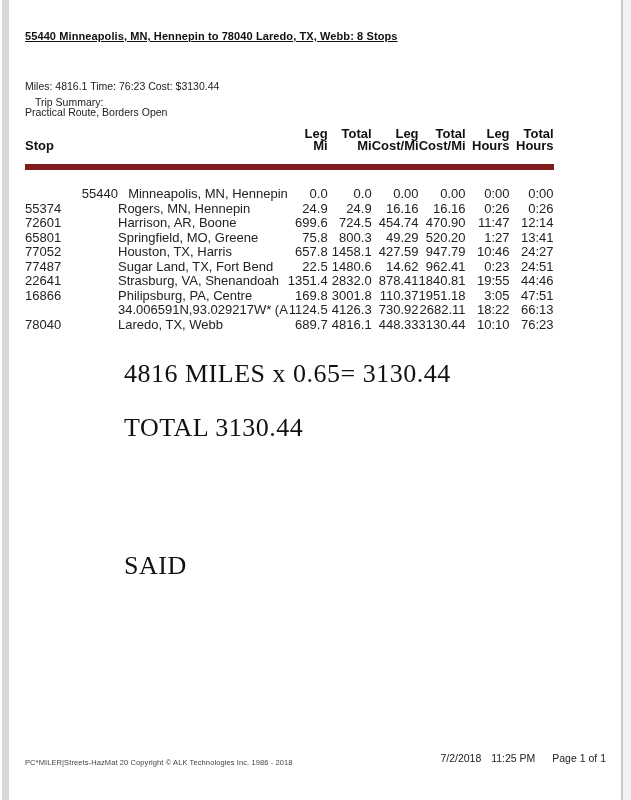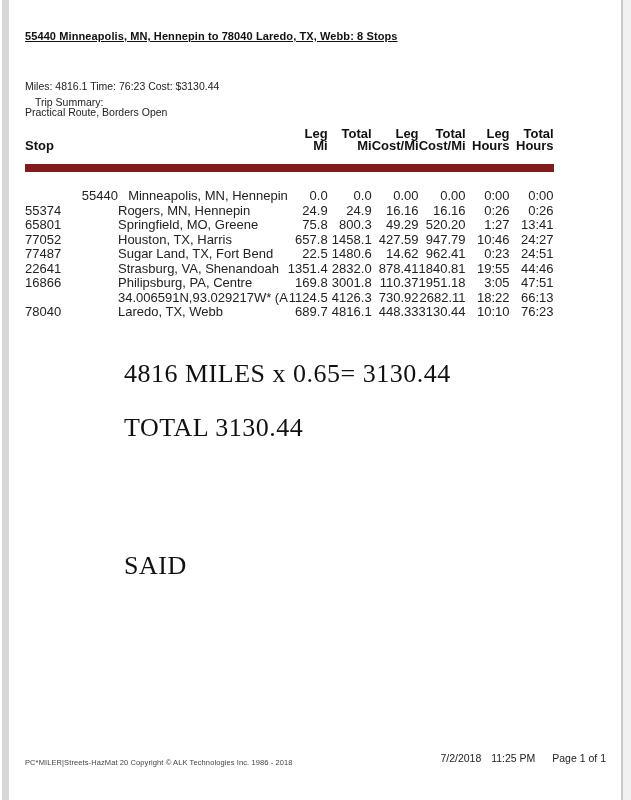--- a/index.html
+++ b/index.html
@@ -35,21 +35,21 @@
   table.stops col.c-legcost{width:42px;}
   table.stops col.c-totcost{width:46px;}
   table.stops col.c-leghrs{width:44px;}
   table.stops col.c-tothrs{width:44px;}
   table.stops th{
     font-weight:bold;padding:0;line-height:12px;
     white-space:nowrap;vertical-align:bottom;color:#111;
   }
   table.stops th.num, table.stops td.num{text-align:right;}
   table.stops th.left, table.stops td.left{text-align:left;}
-  table.stops tr.hdr2 th{border-bottom:8px solid #7f1d1d;padding-bottom:12px;margin-left:40px;}
+  table.stops tr.hdr2 th{border-bottom:6px solid #7f1d1d;padding-bottom:12px;margin-left:40px;}
   table.stops td{
     padding:0;line-height:14.5px;white-space:nowrap;overflow:visible;
   }
   table.stops tbody tr:first-child td{padding-top:17px;text-align:right;}
 
   .big-serif{
     position:absolute;left:124px;
     font-family:"Liberation Serif", serif;
     font-size:26px;color:#111;letter-spacing:0.5px;white-space:nowrap;
   }
@@ -128,20 +128,30 @@
         <td class="left">55374</td>
         <td class="left">Rogers, MN, Hennepin</td>
         <td class="num">24.9</td>
         <td class="num">24.9</td>
         <td class="num">16.16</td>
         <td class="num">16.16</td>
         <td class="num">0:26</td>
         <td class="num">0:26</td>
       </tr>
       <tr>
+        <td class="left">72601</td>
+        <td class="left">Harrison, AR, Boone</td>
+        <td class="num">699.6</td>
+        <td class="num">724.5</td>
+        <td class="num">454.74</td>
+        <td class="num">470.90</td>
+        <td class="num">11:47</td>
+        <td class="num">12:14</td>
+      </tr>
+      <tr>
         <td class="left">65801</td>
         <td class="left">Springfield, MO, Greene</td>
         <td class="num">75.8</td>
         <td class="num">800.3</td>
         <td class="num">49.29</td>
         <td class="num">520.20</td>
         <td class="num">1:27</td>
         <td class="num">13:41</td>
       </tr>
       <tr>

